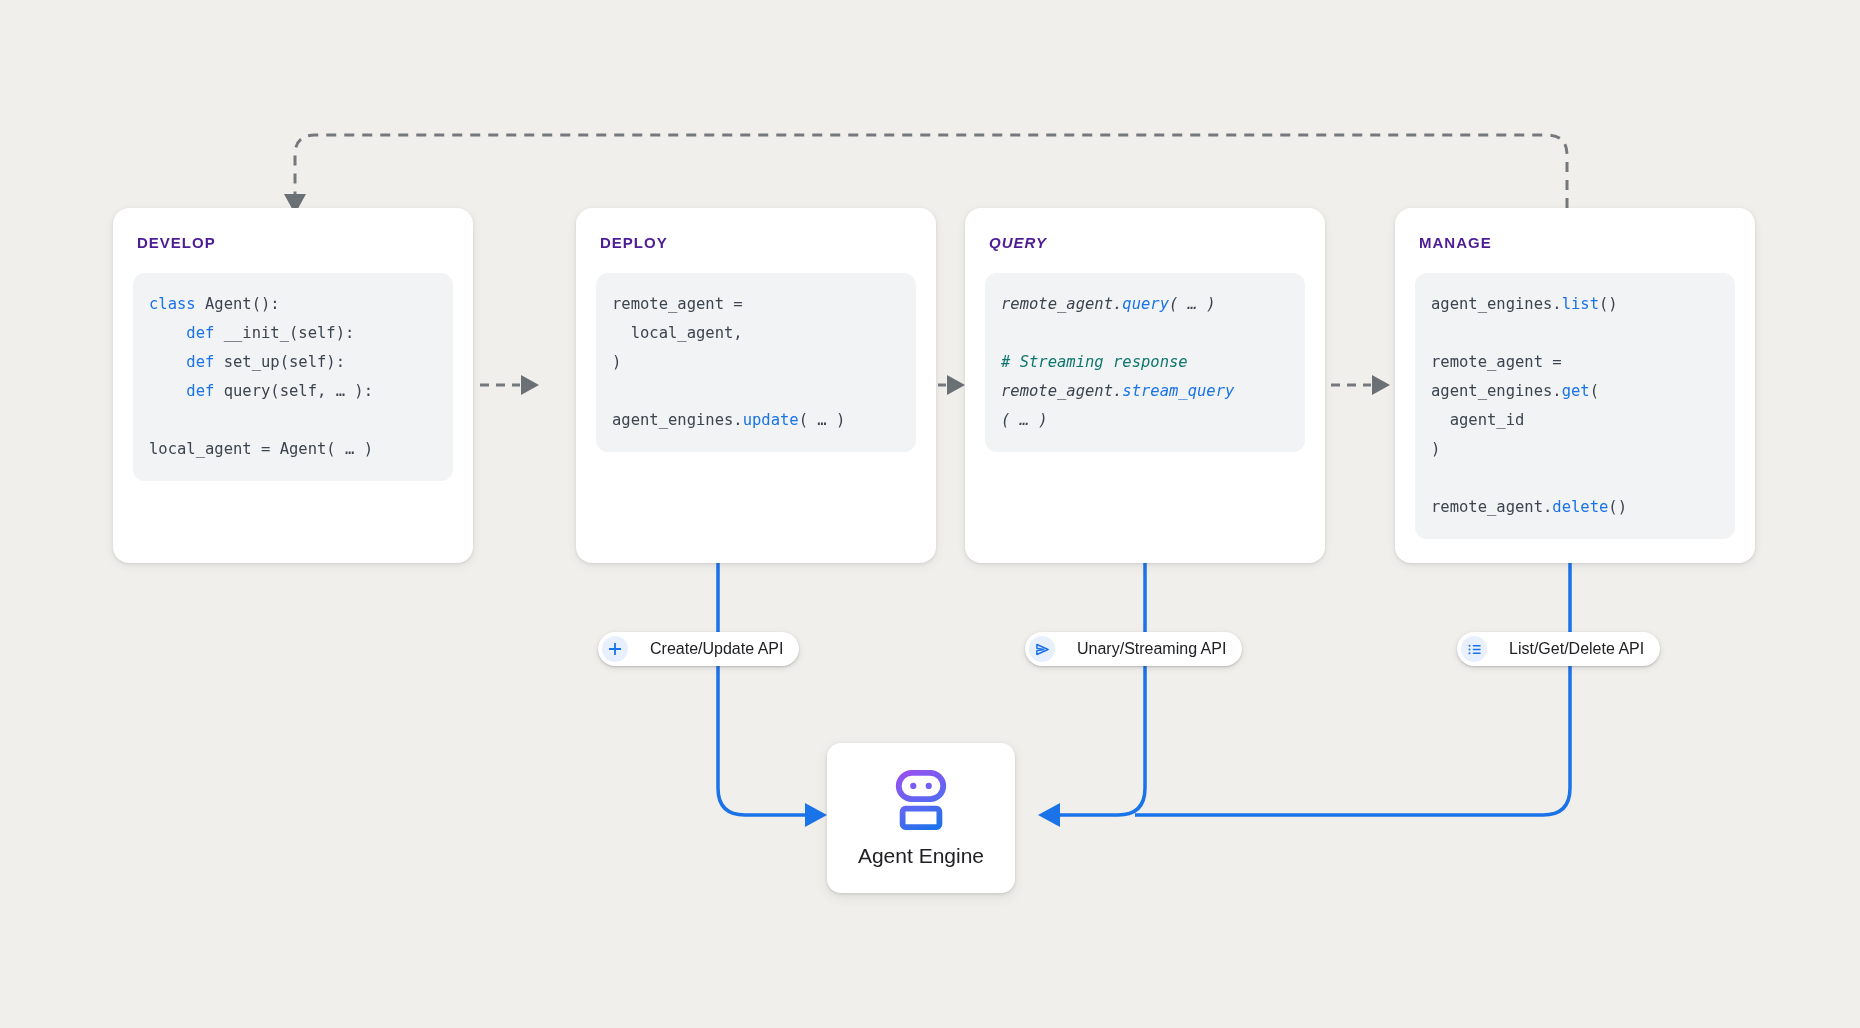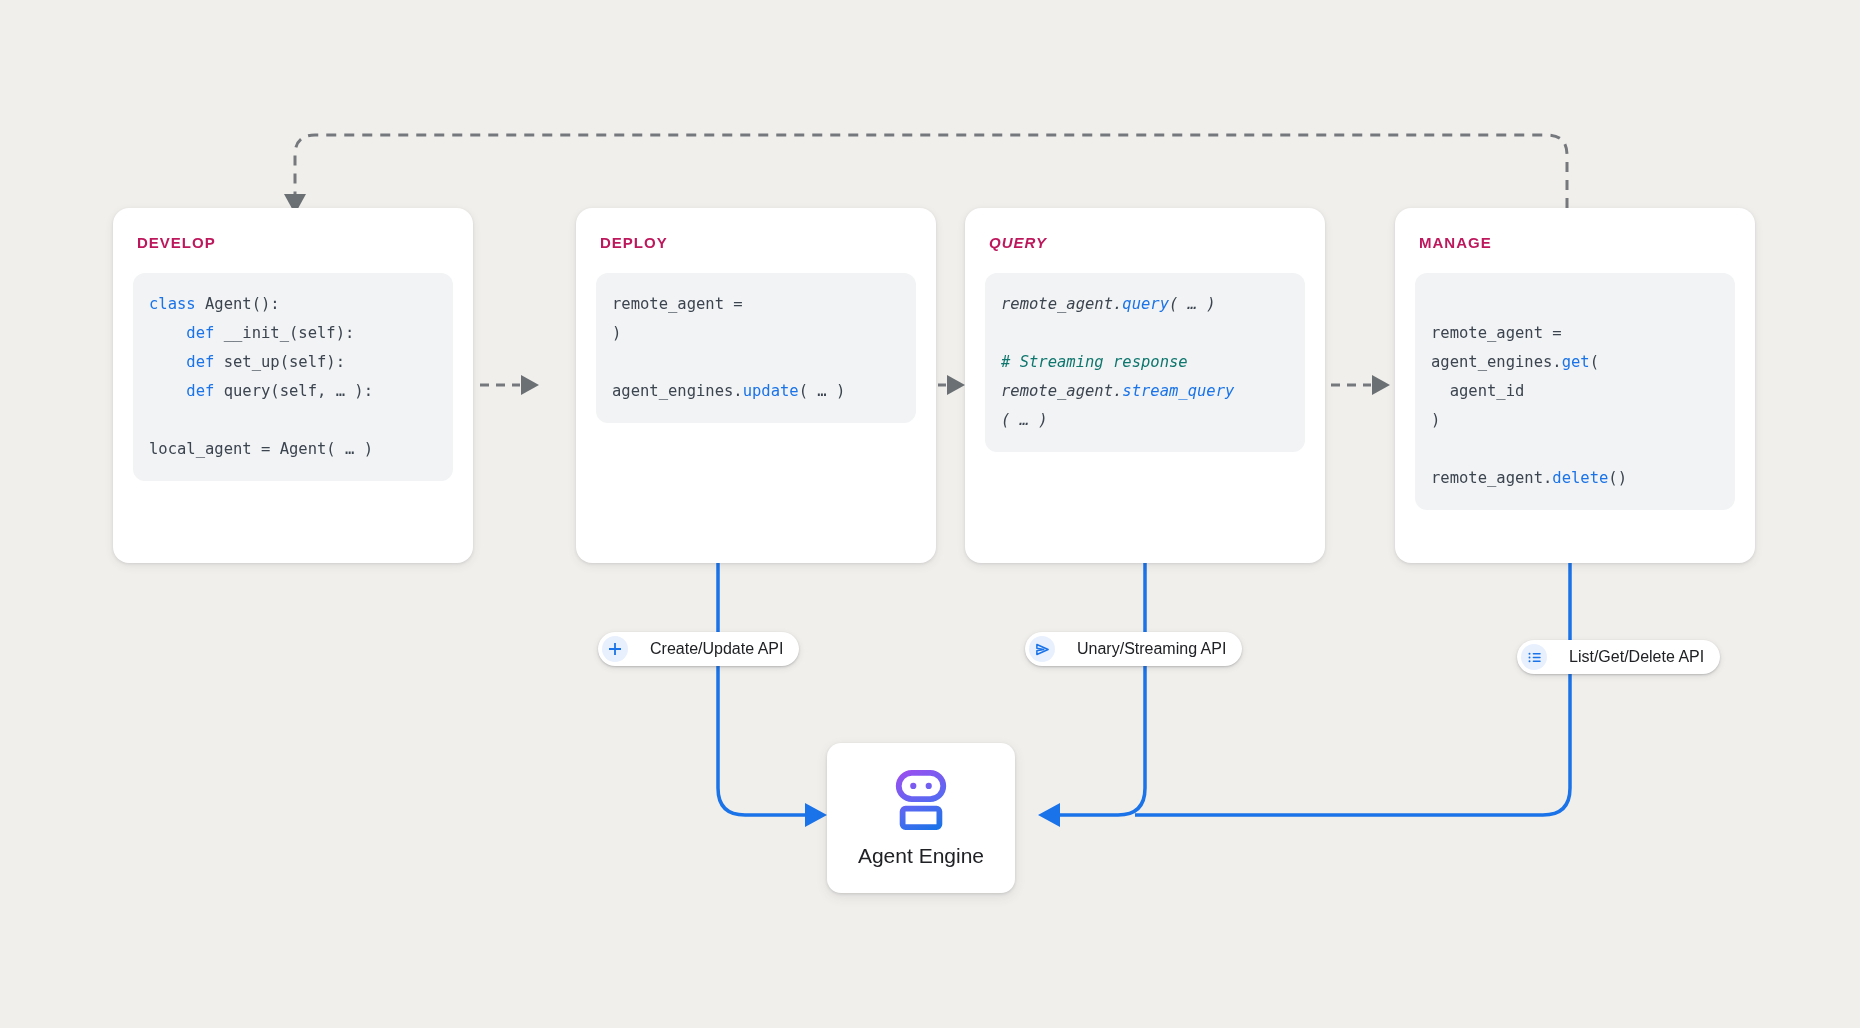--- a/index.html
+++ b/index.html
@@ -2,21 +2,21 @@
 <html><head>
 <meta charset="utf-8">
 <style>
   html,body{margin:0;padding:0;background:#f1efec;}
   .stage{position:relative;width:1860px;height:1028px;background:#f1efec;overflow:hidden;
          font-family:"Liberation Sans",sans-serif;}
   svg.lines{position:absolute;left:0;top:0;width:1860px;height:1028px;}
 
   .card{position:absolute;top:208px;width:360px;height:355px;background:#ffffff;border-radius:16px;
         box-shadow:0 1px 3px rgba(60,64,67,.13),0 3px 10px rgba(60,64,67,.08);}
-  .card-title{position:absolute;top:26px;left:24px;font-size:15px;font-weight:700;color:#be185d;
+  .card-title{position:absolute;top:26px;left:24px;font-size:15px;font-weight:700;color:#4c1d95;
               letter-spacing:1px;}
   .codeblock{position:absolute;top:65px;left:20px;right:20px;background:#f1f3f4;border-radius:12px;
              padding:17px 16px;font-family:"DejaVu Sans Mono",monospace;font-size:15.5px;
              line-height:29px;color:#3c4450;}
   .code-line{white-space:pre;}
   .code-line .kw{color:#1a73e8;}
   .code-line .fn{color:#1a73e8;}
   .code-line .cm{color:#0f766e;}
   .code-line .pl{color:#3c4450;}
 
@@ -70,40 +70,42 @@
         <div class="code-line"><span class="pl">    </span><span class="kw">def</span><span class="pl"> query(self, … ):</span></div>
         <div class="code-line">&nbsp;</div>
         <div class="code-line"><span class="pl">local_agent = Agent( … )</span></div>
       </div>
   </div>
 
   <div class="card" style="left:540px;margin-left:36px;">
     <div class="card-title">DEPLOY</div>
     <div class="codeblock">
         <div class="code-line"><span class="pl">remote_agent =</span></div>
+        <div class="code-line"><span class="pl">  local_agent,</span></div>
         <div class="code-line"><span class="pl">)</span></div>
         <div class="code-line">&nbsp;</div>
         <div class="code-line"><span class="pl">agent_engines.</span><span class="fn">update</span><span class="pl">( … )</span></div>
       </div>
   </div>
 
   <div class="card" style="left:965px;font-style:italic;">
     <div class="card-title">QUERY</div>
     <div class="codeblock">
         <div class="code-line"><span class="pl">remote_agent.</span><span class="fn">query</span><span class="pl">( … )</span></div>
         <div class="code-line">&nbsp;</div>
         <div class="code-line"><span class="cm"># Streaming response</span></div>
         <div class="code-line"><span class="pl">remote_agent.</span><span class="fn">stream_query</span></div>
         <div class="code-line"><span class="pl">( … )</span></div>
       </div>
   </div>
 
   <div class="card" style="left:1395px;">
     <div class="card-title">MANAGE</div>
     <div class="codeblock">
+        <div class="code-line"><span class="pl">agent_engines.</span><span class="fn">list</span><span class="pl">()</span></div>
         <div class="code-line">&nbsp;</div>
         <div class="code-line"><span class="pl">remote_agent =</span></div>
         <div class="code-line"><span class="pl">agent_engines.</span><span class="fn">get</span><span class="pl">(</span></div>
         <div class="code-line"><span class="pl">  agent_id</span></div>
         <div class="code-line"><span class="pl">)</span></div>
         <div class="code-line">&nbsp;</div>
         <div class="code-line"><span class="pl">remote_agent.</span><span class="fn">delete</span><span class="pl">()</span></div>
       </div>
   </div>
 
@@ -118,21 +120,21 @@
 
   <div class="pill" style="left:1025px;">
     <span class="pill-icon">
       <svg width="15" height="15" viewBox="0 0 24 24">
           <path d="M3,4 L21,12 L3,20 L3,14 L14,12 L3,10 Z" fill="none" stroke="#1a73e8" stroke-width="2.4" stroke-linejoin="round"></path>
         </svg>
     </span>
     <span class="pill-label">Unary/Streaming API</span>
   </div>
 
-  <div class="pill" style="left:1517px;margin-top:8px;">
+  <div class="pill" style="left:1457px;">
     <span class="pill-icon">
       <svg width="15" height="15" viewBox="0 0 24 24">
         <circle cx="4" cy="6" r="1.6" fill="#1a73e8"></circle>
           <rect x="9" y="4.8" width="13" height="2.4" rx="1.2" fill="#1a73e8"></rect>
         <circle cx="4" cy="12" r="1.6" fill="#1a73e8"></circle>
           <rect x="9" y="10.8" width="13" height="2.4" rx="1.2" fill="#1a73e8"></rect>
         <circle cx="4" cy="18" r="1.6" fill="#1a73e8"></circle>
           <rect x="9" y="16.8" width="13" height="2.4" rx="1.2" fill="#1a73e8"></rect>
       </svg>
     </span>

